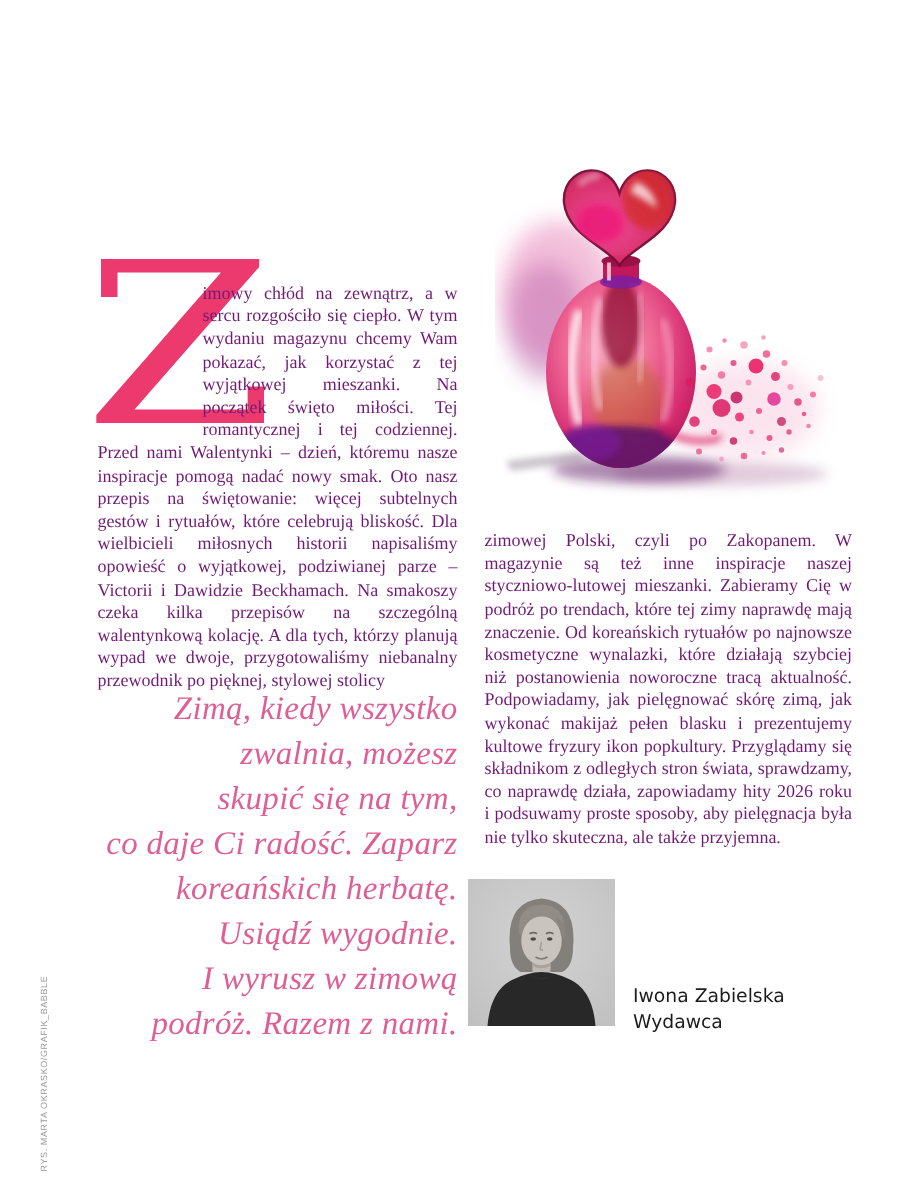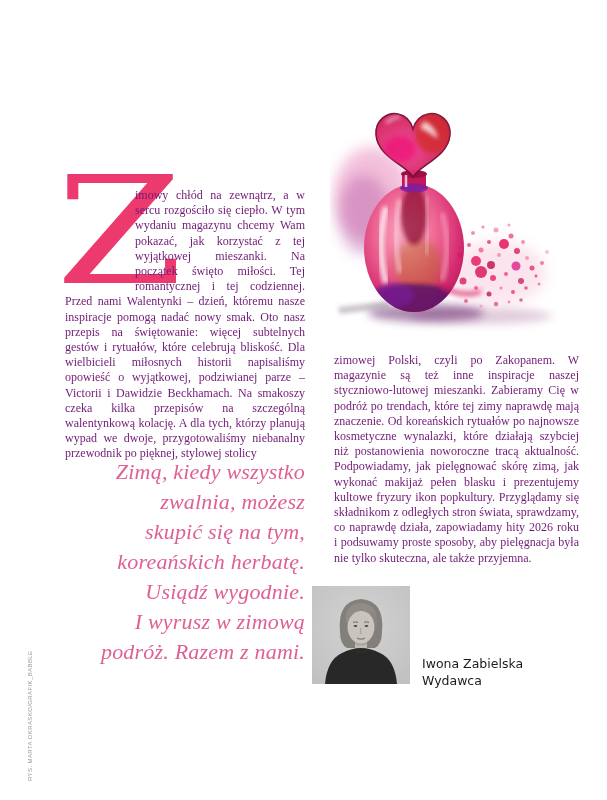--- a/index.html
+++ b/index.html
@@ -22,21 +22,21 @@
     position:absolute; left:56px; top:156px;
     font-family:"DejaVu Serif", serif;
     font-size:150px; line-height:1; color:#ec3a6e;
     transform:scaleX(1.22); transform-origin:left top;
   }
 
   
   .col { position:absolute; text-align:justify; color:#701a75;
          font-size:12px; line-height:15.2px; hyphens:auto; }
   .col-left  { left:65px;  top:188px; width:240px; }
-  .col-right { left:334px; top:353px; width:245px; }
+  .col-right { left:323px; top:353px; width:245px; }
   .dropcap-spacer { float:left; width:70px; height:92px; }
 
   
   .pull-quote {
     position:absolute; left:50px; top:457px; width:255px;
     text-align:right; font-family:"Liberation Serif", serif;
     font-style:italic; font-size:22px; line-height:30px;
     color:#df5f95; letter-spacing:.2px;
   }
 
@@ -173,20 +173,21 @@
   <div class="col col-left">
     <span class="dropcap-spacer"></span><span>imowy chłód na zewnątrz, a w sercu rozgościło się ciepło. W tym wydaniu magazynu chcemy Wam pokazać, jak korzystać z tej wyjątkowej mieszanki. Na początek święto miłości. Tej romantycznej i tej codziennej. Przed nami Walentynki – dzień, któremu nasze inspiracje pomogą nadać nowy smak. Oto nasz przepis na świętowanie: więcej subtelnych gestów i rytuałów, które celebrują bliskość. Dla wielbicieli miłosnych historii napisaliśmy opowieść o wyjątkowej, podziwianej parze – Victorii i Dawidzie Beckhamach. Na smakoszy czeka kilka przepisów na szczególną walentynkową kolację. A dla tych, którzy planują wypad we dwoje, przygotowaliśmy niebanalny przewodnik po pięknej, stylowej stolicy</span>
   </div>
 
   <div class="col col-right">zimowej Polski, czyli po Zakopanem. W magazynie są też inne inspiracje naszej styczniowo-lutowej mieszanki. Zabieramy Cię w podróż po trendach, które tej zimy naprawdę mają znaczenie. Od koreańskich rytuałów po najnowsze kosmetyczne wynalazki, które działają szybciej niż postanowienia noworoczne tracą aktualność. Podpowiadamy, jak pielęgnować skórę zimą, jak wykonać makijaż pełen blasku i prezentujemy kultowe fryzury ikon popkultury. Przyglądamy się składnikom z odległych stron świata, sprawdzamy, co naprawdę działa, zapowiadamy hity 2026 roku i podsuwamy proste sposoby, aby pielęgnacja była nie tylko skuteczna, ale także przyjemna.</div>
 
   <div class="pull-quote">
     <div>Zimą, kiedy wszystko</div>
     <div>zwalnia, możesz</div>
     <div>skupić się na tym,</div>
+    <div>co daje Ci radość. Zaparz</div>
     <div>koreańskich herbatę.</div>
     <div>Usiądź wygodnie.</div>
     <div>I wyrusz w zimową</div>
     <div>podróż. Razem z nami.</div>
   </div>
 
   <div class="portrait">
     <svg width="98" height="98" viewBox="0 0 98 98">
       <defs>
         <radialGradient id="pbg" cx="50%" cy="40%" r="80%">

